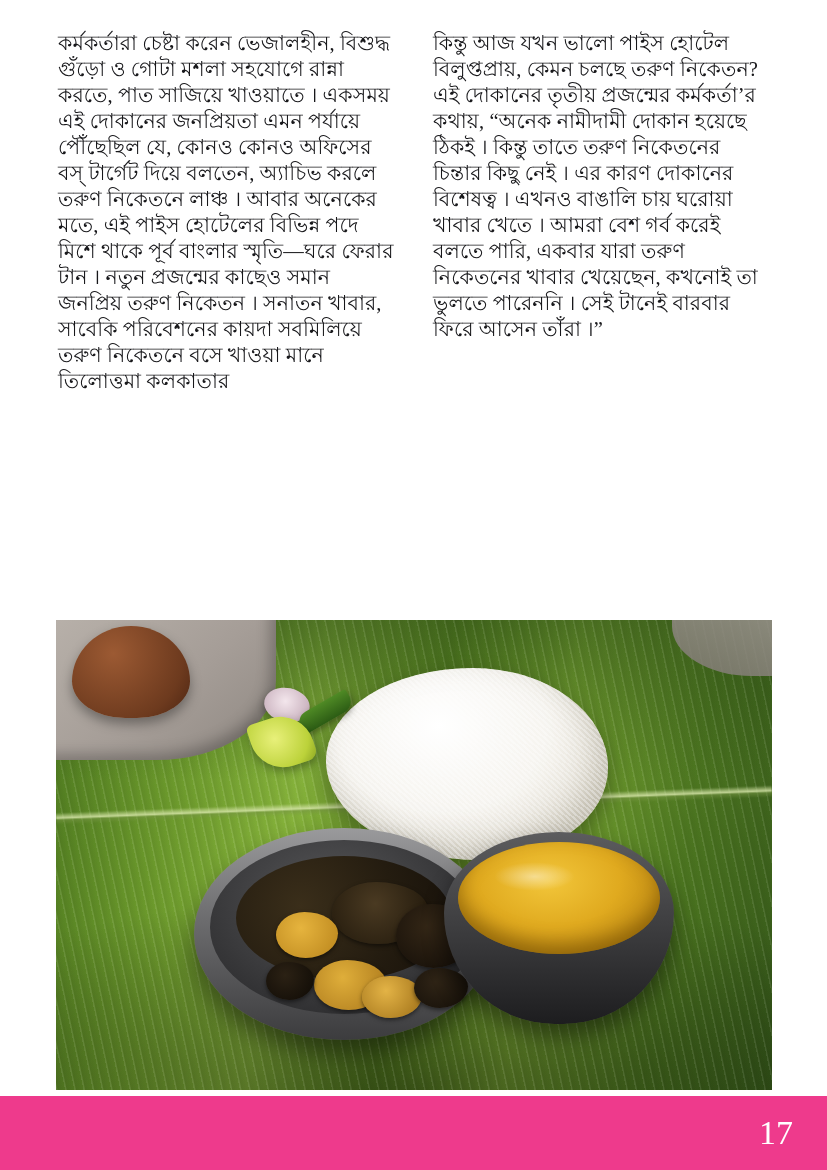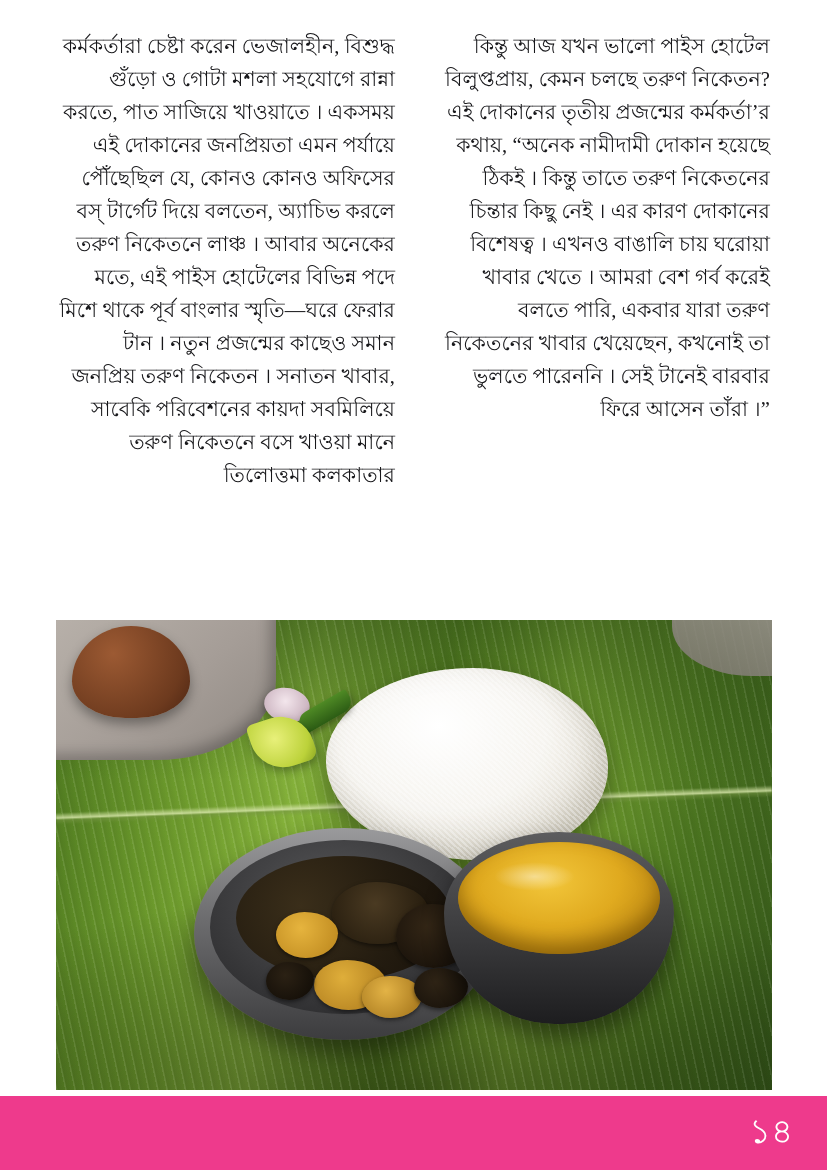--- a/index.html
+++ b/index.html
@@ -30,23 +30,23 @@
     display: flex;
     gap: 38px;
   }
   .col {
     width: 337px;
   }
   .col p {
     margin: 0 0 20px 0;
     font-family: "Liberation Serif", serif;
     font-size: 20.5px;
-    line-height: 33px;
+    line-height: 26px;
     color: #17171a;
-    text-align: right;
+    text-align: left;
     letter-spacing: 0.1px;
   }
   .col p:last-child { margin-bottom: 0; }
 
   
   .photo-wrap {
     position: absolute;
     left: 56px;
     top: 620px;
     width: 716px;
@@ -291,16 +291,16 @@
         </div>
       </div>
 
       <div class="bowl">
         <div class="dal"></div>
       </div>
     </div>
   </div>
 
   <div class="footer">
-    <div class="page-num">১৪</div>
+    <div class="page-num">17</div>
   </div>
 
 </div>
 
 </body></html>

